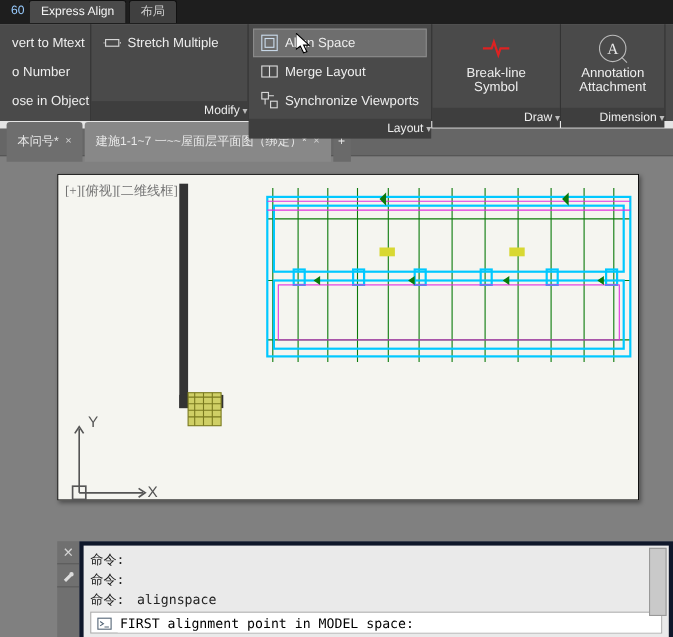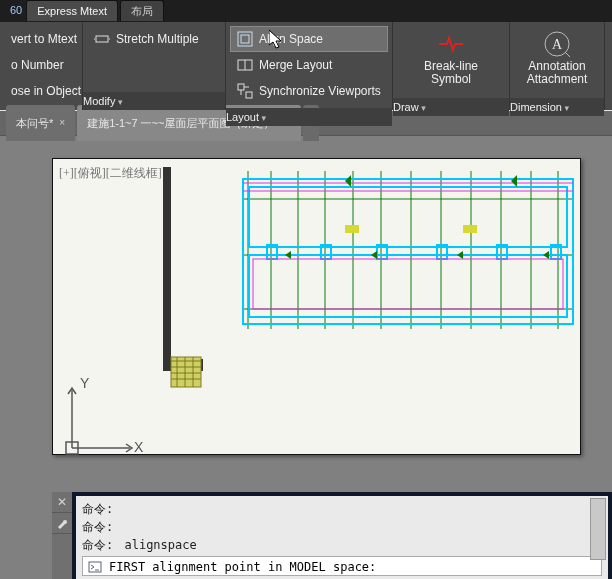--- a/index.html
+++ b/index.html
@@ -1,23 +1,23 @@
 <!DOCTYPE html>
 <html><head>
 <meta charset="utf-8">
 <style>
   html,body{margin:0;padding:0;background:#808080;font-family:"Segoe UI",Tahoma,sans-serif;font-size:12px;color:#e6e6e6;width:612px;height:579px;overflow:hidden}
   .tabbar{height:22px;background:#1e1e1e;display:flex;align-items:flex-start;padding-left:6px}
   .tabbar .tab{height:20px;padding:0 10px;margin-right:2px;background:#404040;color:#d0d0d0;line-height:20px;border:1px solid #111;border-bottom:none;border-radius:3px 3px 0 0;font-size:11px}
   .tabbar .tab.active{background:#4a4a4a;color:#f5f5f5}
   .tabbar .x60{color:#9cf;padding:0 4px;line-height:20px;font-size:11px}
-  .ribbon{height:88px;background:#4a4a4a;display:flex;border-bottom:1px solid #e5e5e5}
+  .ribbon{height:88px;background:#4a4a4a;display:flex;border-bottom:7px solid #e5e5e5}
   .panel{border-right:1px solid #333;display:flex;flex-direction:column;justify-content:flex-start;position:relative}
   .panel .body{flex:1;display:flex;align-items:flex-start;padding:4px}
-  .panel .title{height:18px;text-align:left;font-size:11px;color:#eee;background:#3e3e3e;line-height:18px;cursor:default}
+  .panel .title{height:18px;text-align:right;font-size:11px;color:#eee;background:#3e3e3e;line-height:18px;cursor:default}
   .panel .title::after{content:" ▾";font-size:9px;color:#bbb}
   .btn{display:flex;align-items:center;padding:2px 6px;height:20px;color:#eee;border:1px solid transparent;white-space:nowrap;cursor:default}
   .btn .ic{width:16px;height:16px;margin-right:6px}
   .bigbtn{display:flex;flex-direction:column;align-items:center;justify-content:flex-start;padding:4px 8px 0;height:64px;color:#eee;text-align:center;line-height:13px;cursor:default}
   .bigbtn .ic{width:28px;height:28px;margin-bottom:2px}
   .col{display:flex;flex-direction:column}
   .hover{background:#6e6e6e;border:1px solid #8a8a8a}
   .filetabs{height:24px;background:#666;display:flex;align-items:center;padding-left:6px;border-bottom:1px solid #555}
   .ftab{height:36px;padding:0 10px;margin-right:2px;background:#6e6e6e;color:#e8e8e8;line-height:22px;font-size:11px;border-radius:3px 3px 0 0;display:flex;align-items:center;cursor:default}
   .ftab.active{background:#888}
@@ -36,21 +36,21 @@
   .cli .prompt .picn{width:16px;height:16px;margin:0 4px;display:inline-block}
   .cli .prompt input{border:none;outline:none;flex:1;font-family:SimSun,Consolas,monospace;font-size:12px;background:#fff;color:#000}
   .cli .sb{position:absolute;right:2px;top:2px;width:14px;background:#c9c9c9;height:60px;border:1px solid #999}
   svg{display:block}
 </style>
 </head>
 <body>
 
 <div class="tabbar">
   <span class="x60">60</span>
-  <span class="tab active">Express Mtext</span>
+  <span class="tab active">Express Align</span>
   <span class="tab">布局</span>
 </div>
 
 <div class="ribbon">
 
   <div class="panel" style="width:82px">
     <div class="body">
         <div class="col" style="width:100%">
       <div class="btn">
             <span>vert to Mtext</span>

